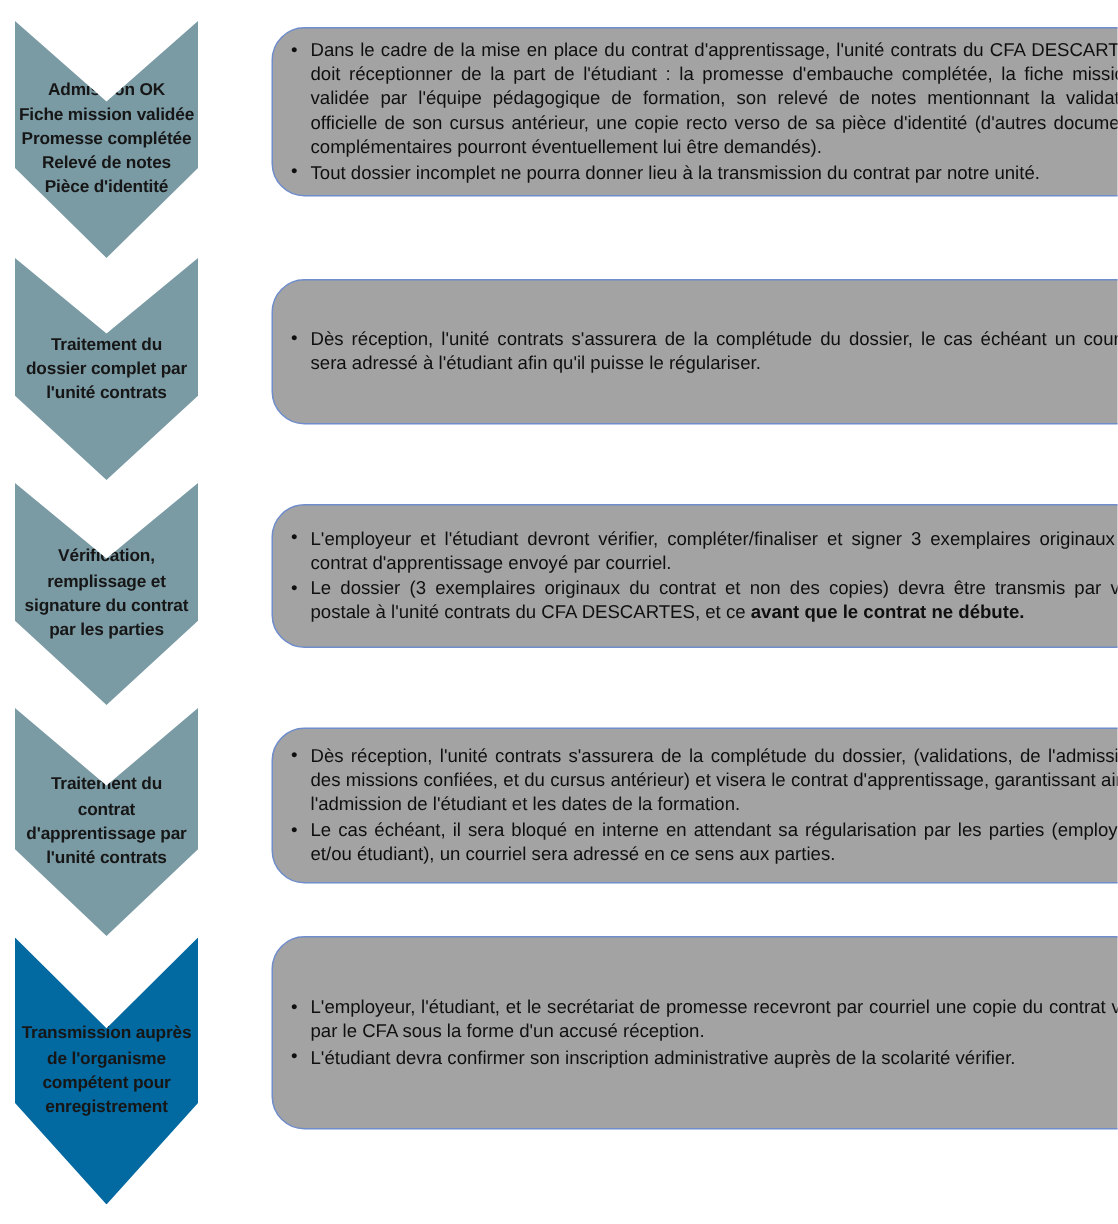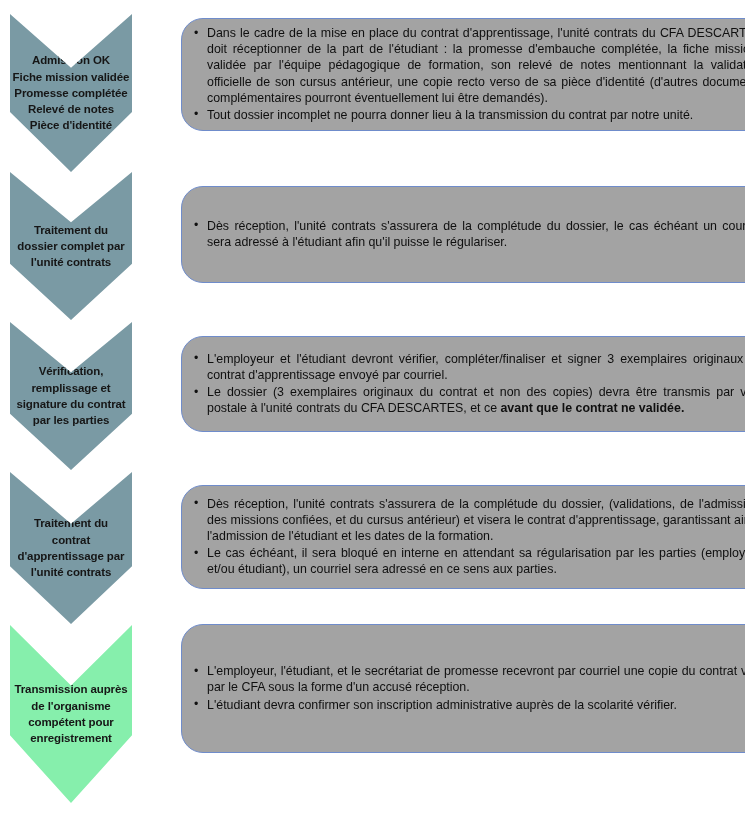--- a/index.html
+++ b/index.html
@@ -123,40 +123,40 @@
     <div class="stage">
       <div class="chevron" style="top: 322px; height: 148px; background: rgb(122, 154, 164);">
         <div class="chevron-label">Vérification,
 remplissage et
 signature du contrat
 par les parties</div>
       </div>
       <div class="textbox" style="top: 336px; height: 96px; border-color: rgb(111, 140, 203);">
         <ul class="bullets">
           <li><span>L'employeur et l'étudiant devront vérifier, compléter/finaliser et signer 3 exemplaires originaux du contrat d'apprentissage envoyé par courriel.</span></li>
-          <li><span>Le dossier (3 exemplaires originaux du contrat et non des copies) devra être transmis par voie postale à l'unité contrats du CFA DESCARTES, et ce </span><b>avant que le contrat ne validée.</b></li>
+          <li><span>Le dossier (3 exemplaires originaux du contrat et non des copies) devra être transmis par voie postale à l'unité contrats du CFA DESCARTES, et ce </span><b>avant que le contrat ne débute.</b></li>
         </ul>
       </div>
     </div>
     <div class="stage">
       <div class="chevron" style="top: 472px; height: 152px; background: rgb(122, 154, 164);">
         <div class="chevron-label">Traitement du
 contrat
 d'apprentissage par
 l'unité contrats</div>
       </div>
       <div class="textbox" style="top: 485px; height: 104px; border-color: rgb(111, 140, 203);">
         <ul class="bullets">
           <li><span>Dès réception, l'unité contrats s'assurera de la complétude du dossier, (validations, de l'admission, des missions confiées, et du cursus antérieur) et visera le contrat d'apprentissage, garantissant ainsi, l'admission de l'étudiant et les dates de la formation.</span></li>
           <li><span>Le cas échéant, il sera bloqué en interne en attendant sa régularisation par les parties (employeur et/ou étudiant), un courriel sera adressé en ce sens aux parties.</span></li>
         </ul>
       </div>
     </div>
     <div class="stage">
-      <div class="chevron" style="top: 625px; height: 178px; background: #86efac;">
+      <div class="chevron" style="top: 625px; height: 178px; background: #0369a1;">
         <div class="chevron-label">Transmission auprès
 de l'organisme
 compétent pour
 enregistrement</div>
       </div>
       <div class="textbox" style="top: 624px; height: 129px; border-color: rgb(111, 140, 203);">
         <ul class="bullets">
           <li><span>L'employeur, l'étudiant, et le secrétariat de promesse recevront par courriel une copie du contrat visé par le CFA sous la forme d'un accusé réception.</span></li>
           <li><span>L'étudiant devra confirmer son inscription administrative auprès de la scolarité vérifier.</span></li>
         </ul>

